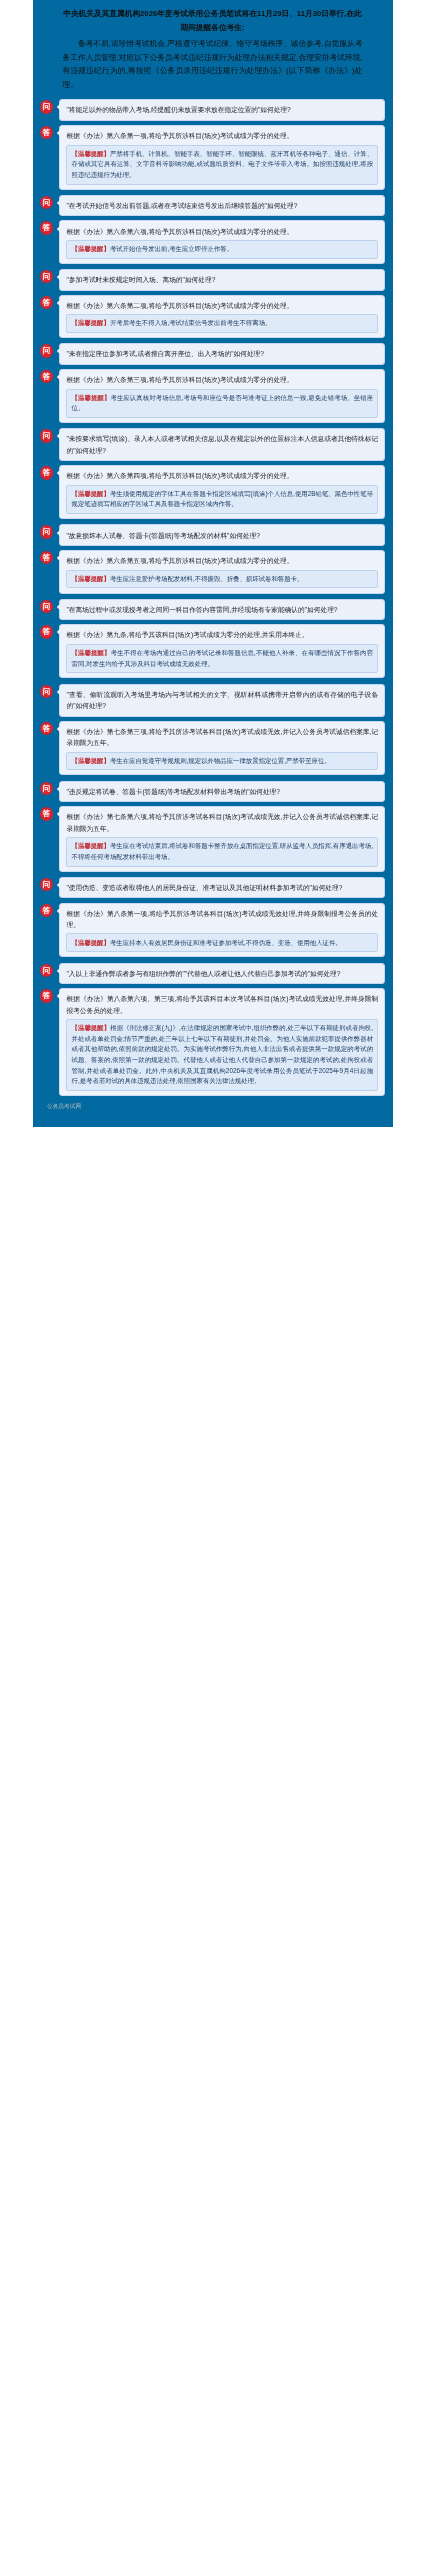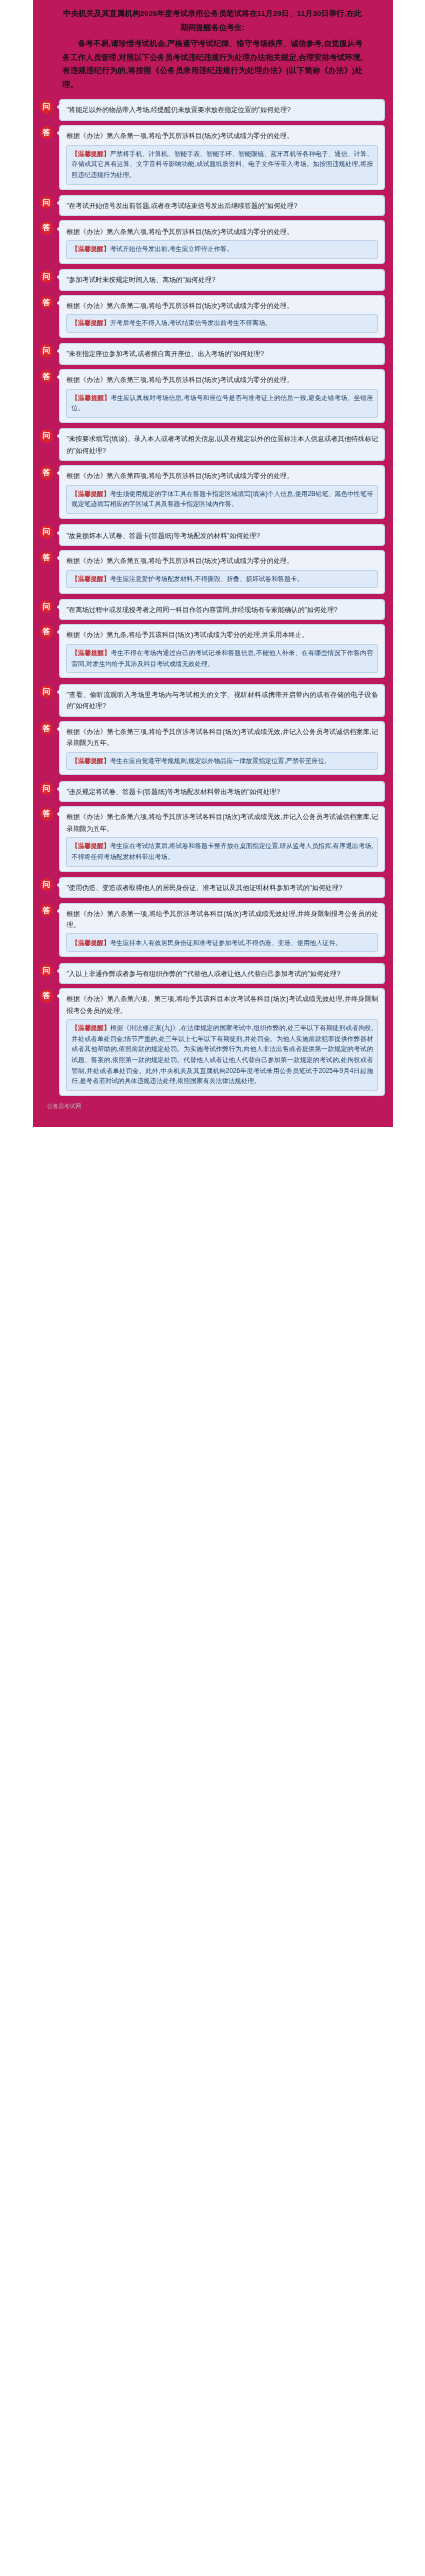--- a/index.html
+++ b/index.html
@@ -4,37 +4,37 @@
 <style>
   html,body{margin:0;padding:0;background:#ffffff;}
   body{
     font-family:"Liberation Sans","DejaVu Sans",sans-serif;
     width:425px;
     color:#222;
   }
   .page{
     width:360px;
     margin:0 auto;
-    background:#be185d;
+    background:#0369a1;
     padding:0 0 15.5px 0;
     box-sizing:border-box;
     position:relative;
   }
   .header{
     padding:7.2px 30px 3.1px 30px;
     box-sizing:border-box;
   }
   .header p{
     margin:0 0 3.1px 0;
     font-size:7.7px;
     line-height:1.75;
     text-align:justify;
     text-indent:2em;
     color:#111;
-    font-weight:700;
+    font-weight:400;
   }
   .header p.title{
     text-indent:0;
     text-align:center;
     font-weight:700;
   }
   .qa-list{
     padding:2.1px 7.2px 0 7.2px;
     box-sizing:border-box;
   }

